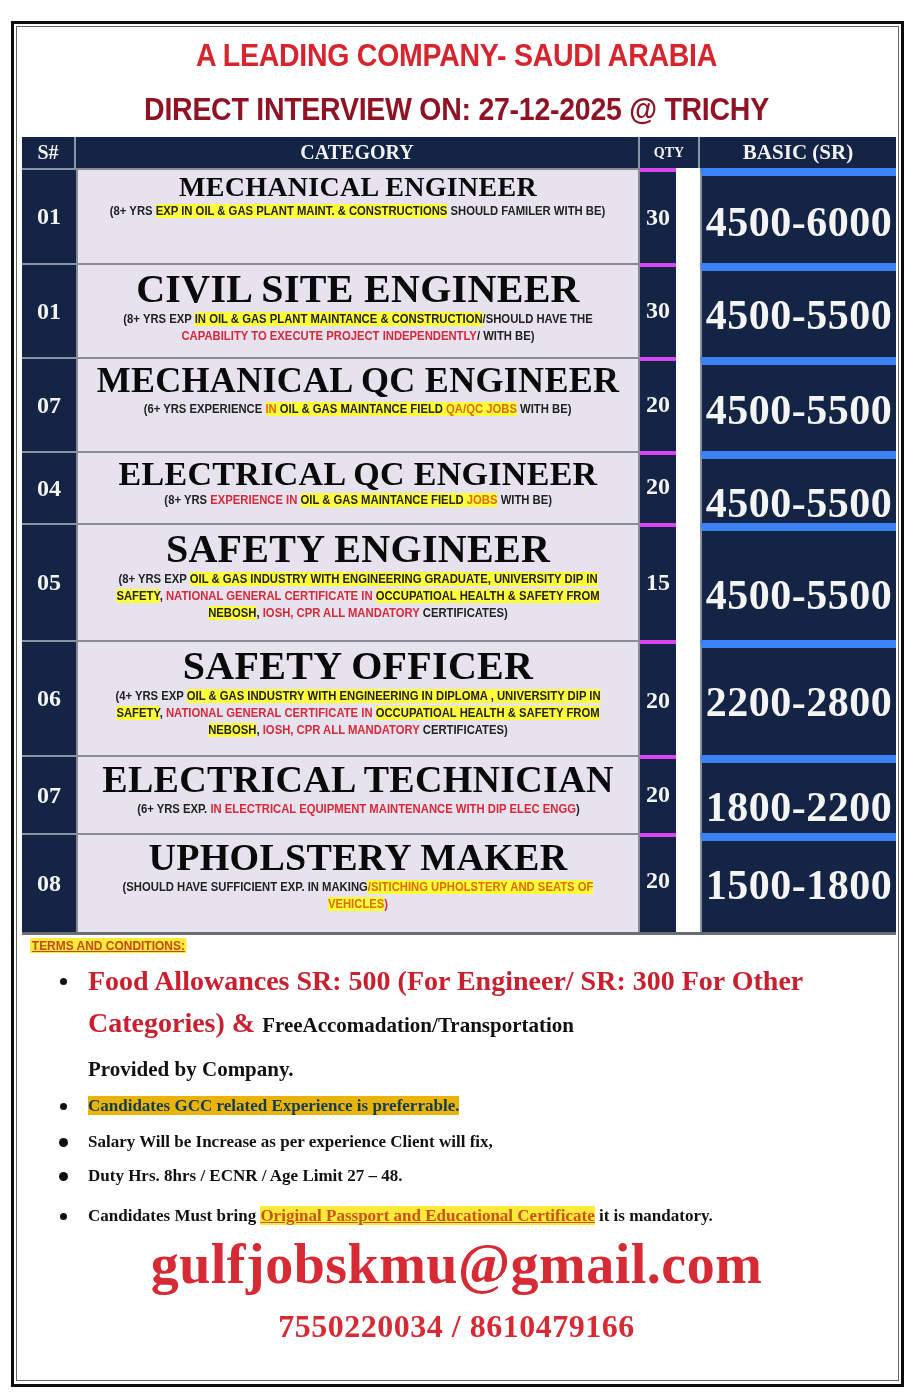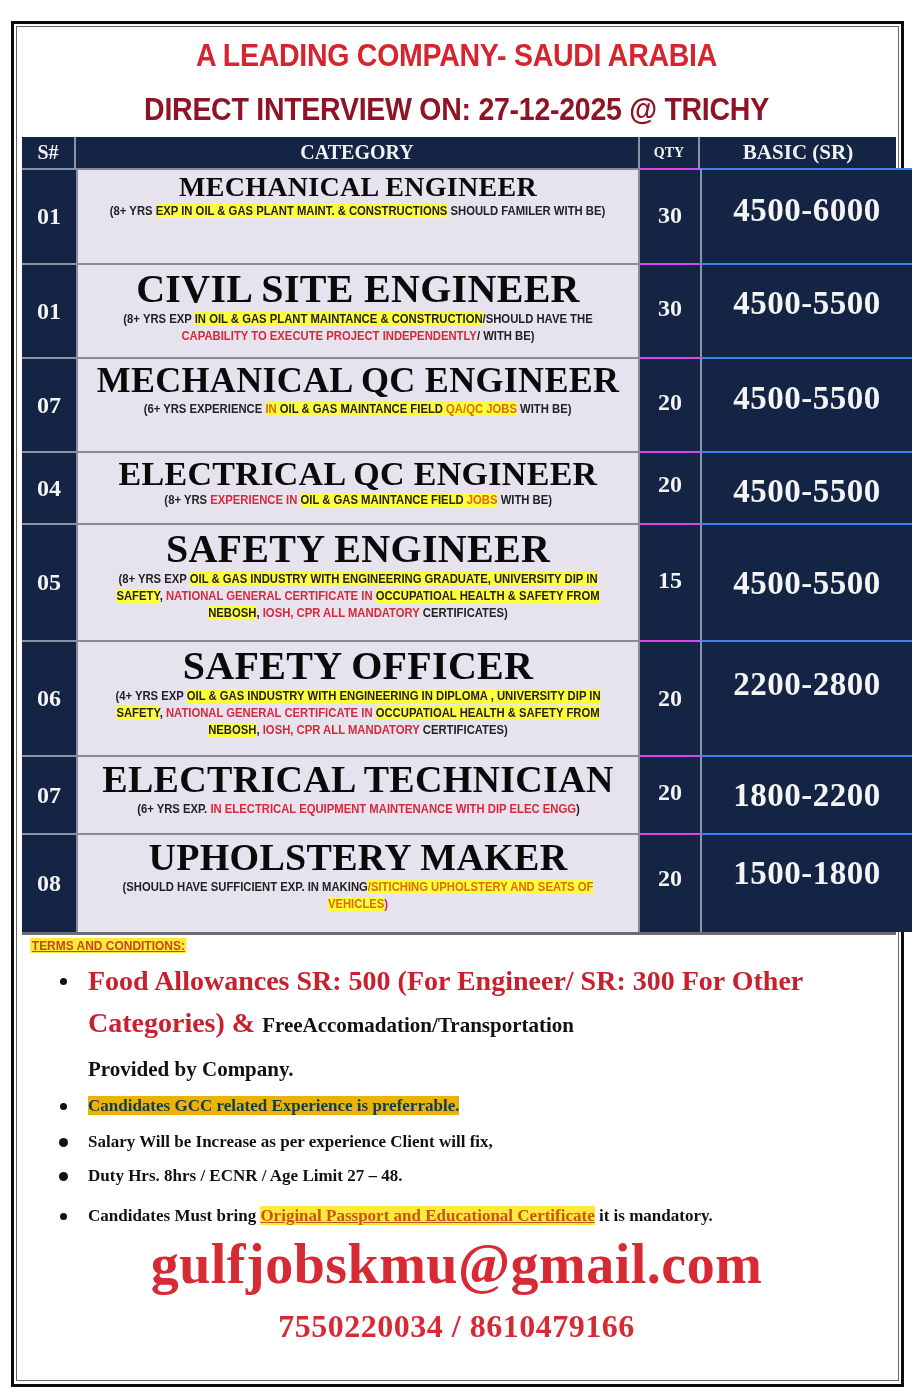--- a/index.html
+++ b/index.html
@@ -48,26 +48,26 @@
     display: flex; align-items: center; justify-content: center;
     border-top: 2px solid #8a93a6;
   }
   .c-cat {
     left: 54px; width: 564px; background: #e6e3ee;
     border: 2px solid #8b8b95; border-bottom: none;
     display: flex; flex-direction: column; align-items: center; justify-content: flex-start;
     text-align: center; padding: 2px 14px 0 14px;
   }
   .c-qty {
-    left: 618px; width: 60px; background: #132445; color: #f4f4f4; font-weight: bold; font-size: 24px;
-    display: flex; justify-content: center; border-top: 2px solid #d946ef;
+    left: 618px; width: 36px; background: #132445; color: #f4f4f4; font-weight: bold; font-size: 24px;
+    display: flex; justify-content: center; border-top: 4px solid #d946ef;
   }
   .c-basic {
-    left: 678px; width: 212px; background: #132445; color: #f4f4f4; font-weight: bold; font-size: 33px;
-    display: flex; justify-content: center; border-top: 2px solid #3b82f6; border-left: 2px solid #8a93a6;
+    left: 678px; width: 196px; background: #132445; color: #f4f4f4; font-weight: bold; font-size: 42px;
+    display: flex; justify-content: center; border-top: 8px solid #3b82f6; border-left: 2px solid #8a93a6;
     letter-spacing: 0.5px;
   }
   .job-title {
     font-weight: bold; color: #0a0a0a; font-size: 40px; line-height: 1.1;
     letter-spacing: 0.3px; white-space: nowrap;
   }
   .job-desc {
     font-family: "Liberation Sans", sans-serif; font-weight: bold; font-size: 12px; line-height: 17px;
     color: #222; transform: scaleX(0.94);
   }
@@ -169,21 +169,21 @@
         <div class="cell c-qty" style="padding-top: 42px;">15</div>
         <div class="cell c-basic" style="padding-top: 40px;">4500-5500</div>
       </div>
       <div class="row" style="top: 503px; height: 115px;">
         <div class="cell c-sn">06</div>
         <div class="cell c-cat">
           <div class="job-title" style="font-size: 40px;">SAFETY OFFICER</div>
           <div class="job-desc"><span>(4+ YRS EXP </span><span class="hl">OIL &amp; GAS INDUSTRY WITH ENGINEERING IN DIPLOMA , UNIVERSITY DIP IN SAFETY</span><span>, </span><span class="red">NATIONAL GENERAL CERTIFICATE IN </span><span class="hl">OCCUPATIOAL HEALTH &amp; SAFETY FROM NEBOSH</span><span>, </span><span class="red">IOSH, CPR ALL MANDATORY</span><span> CERTIFICATES)</span></div>
         </div>
         <div class="cell c-qty" style="padding-top: 43px;">20</div>
-        <div class="cell c-basic" style="padding-top: 24px;">2200-2800</div>
+        <div class="cell c-basic" style="padding-top: 30px;">2200-2800</div>
       </div>
       <div class="row" style="top: 618px; height: 78px;">
         <div class="cell c-sn">07</div>
         <div class="cell c-cat">
           <div class="job-title" style="font-size: 38px;">ELECTRICAL TECHNICIAN</div>
           <div class="job-desc"><span>(6+ YRS EXP. </span><span class="red">IN ELECTRICAL EQUIPMENT MAINTENANCE WITH DIP ELEC ENGG</span><span>)</span></div>
         </div>
         <div class="cell c-qty" style="padding-top: 22px;">20</div>
         <div class="cell c-basic" style="padding-top: 20px;">1800-2200</div>
       </div>

